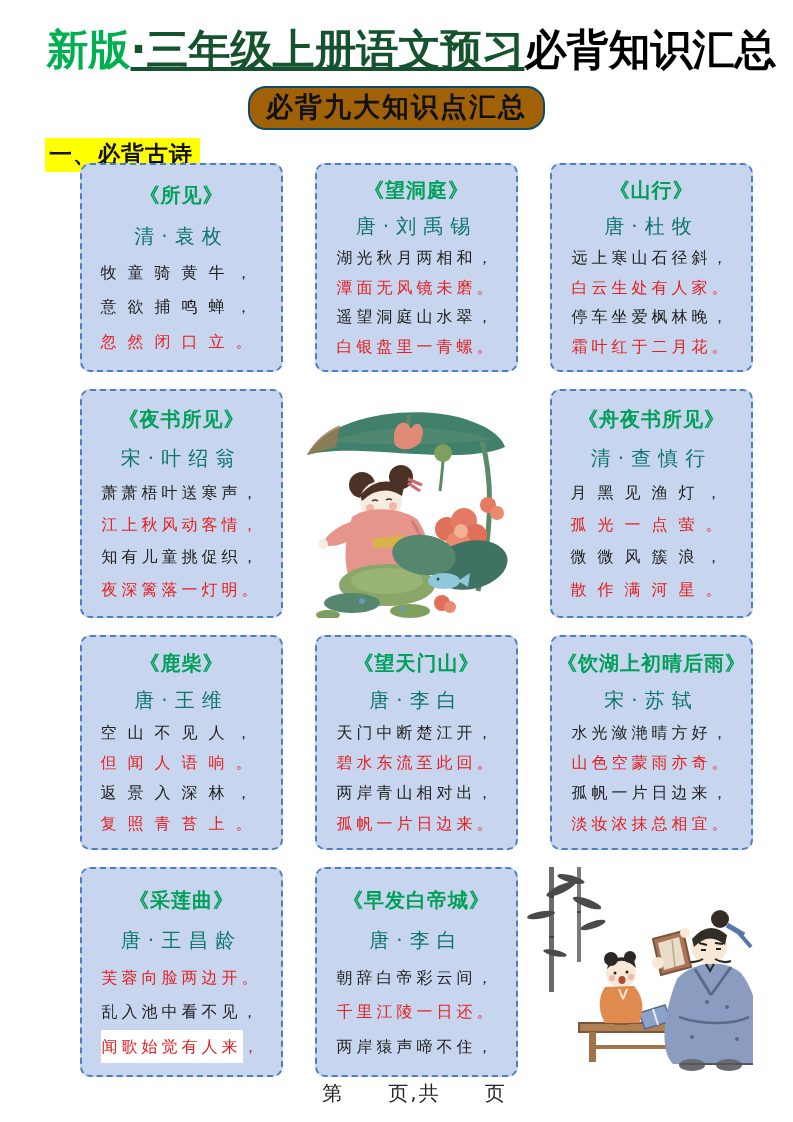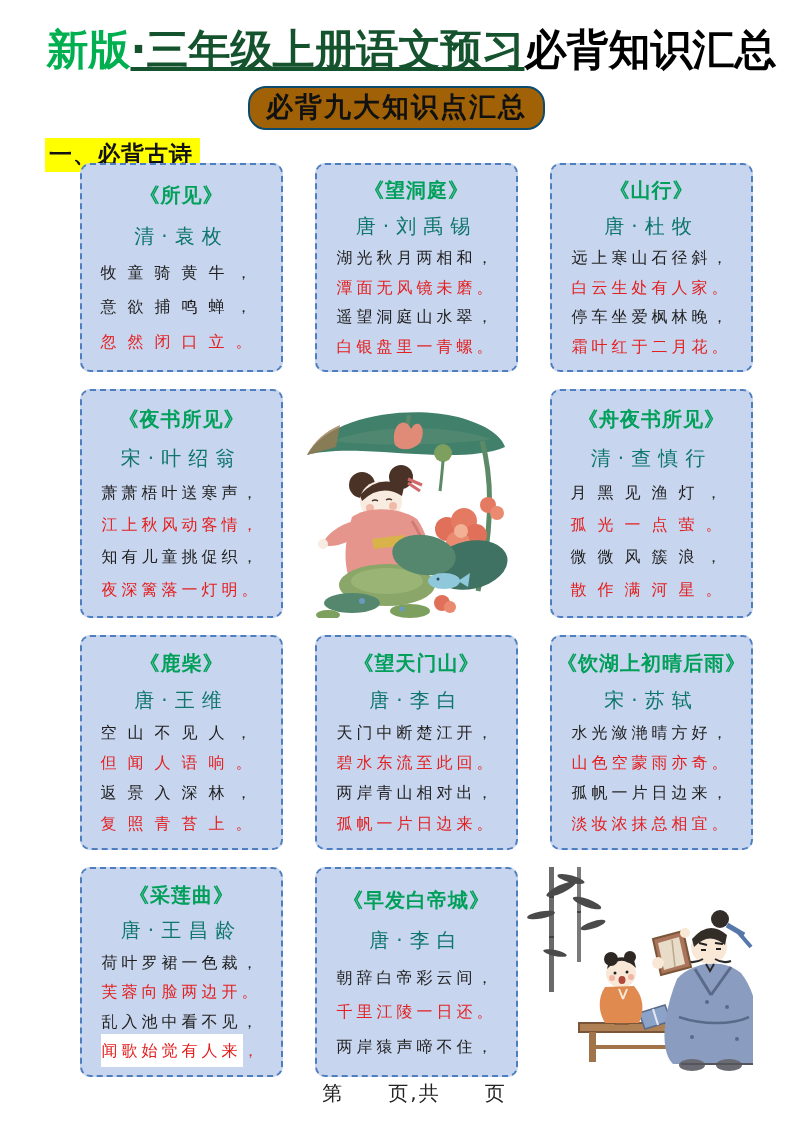--- a/index.html
+++ b/index.html
@@ -196,21 +196,20 @@
     <div class="pauthor">宋·苏轼</div>
     <div class="ln b">水光潋滟晴方好，</div>
     <div class="ln r">山色空蒙雨亦奇。</div>
     <div class="ln b">孤帆一片日边来，</div>
     <div class="ln r">淡妆浓抹总相宜。</div>
   </div>
 
   <div class="card">
     <div class="ptitle">《采莲曲》</div>
     <div class="pauthor">唐·王昌龄</div>
-    <div class="ln b">荷叶罗裙一色裁，</div>
     <div class="ln r">芙蓉向脸两边开。</div>
     <div class="ln b">乱入池中看不见，</div>
     <div class="ln r"><span class="hl-box">闻歌始觉有人来</span><span>，</span></div>
   </div>
 
   <div class="card">
     <div class="ptitle">《早发白帝城》</div>
     <div class="pauthor">唐·李白</div>
     <div class="ln b">朝辞白帝彩云间，</div>
     <div class="ln r">千里江陵一日还。</div>

